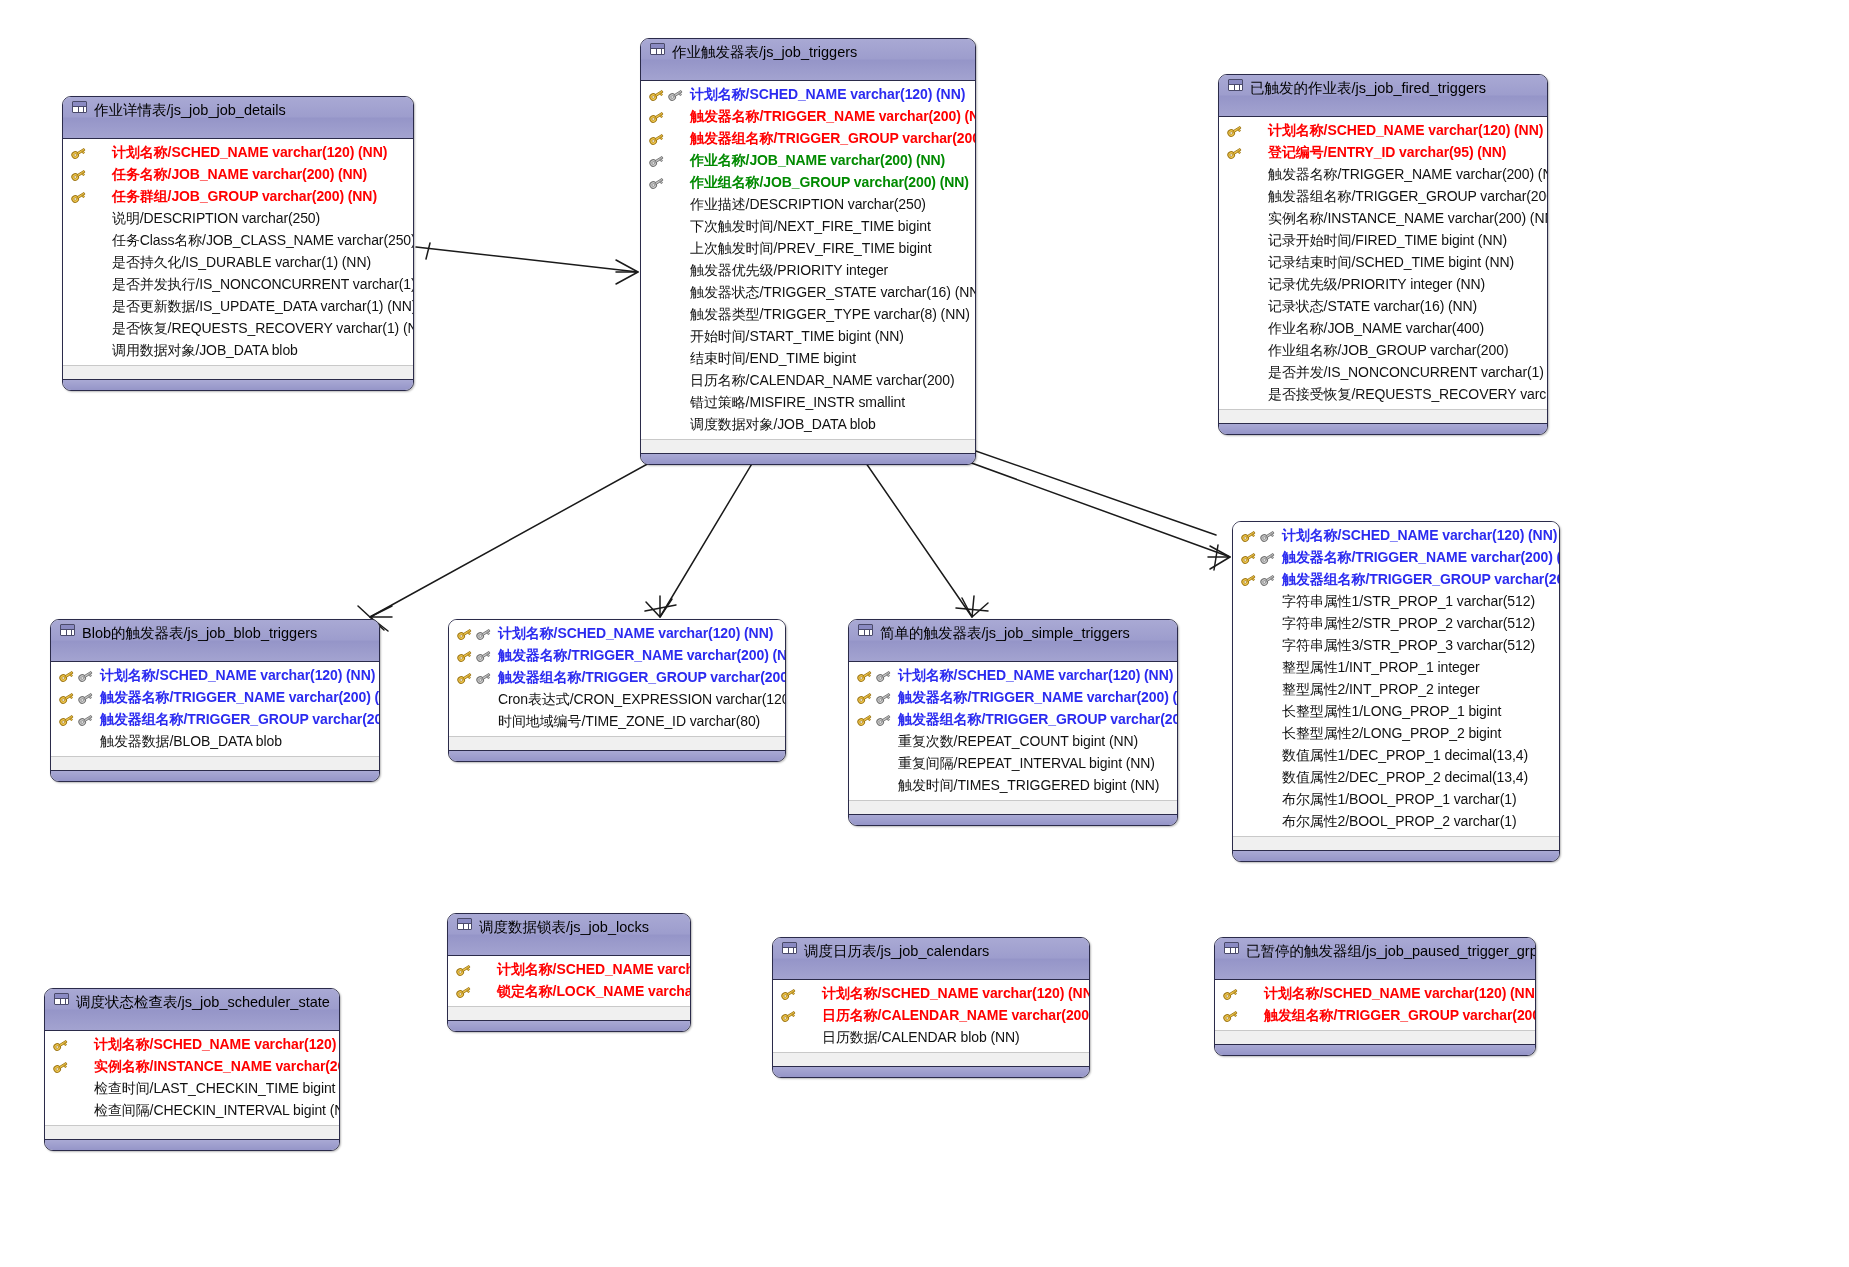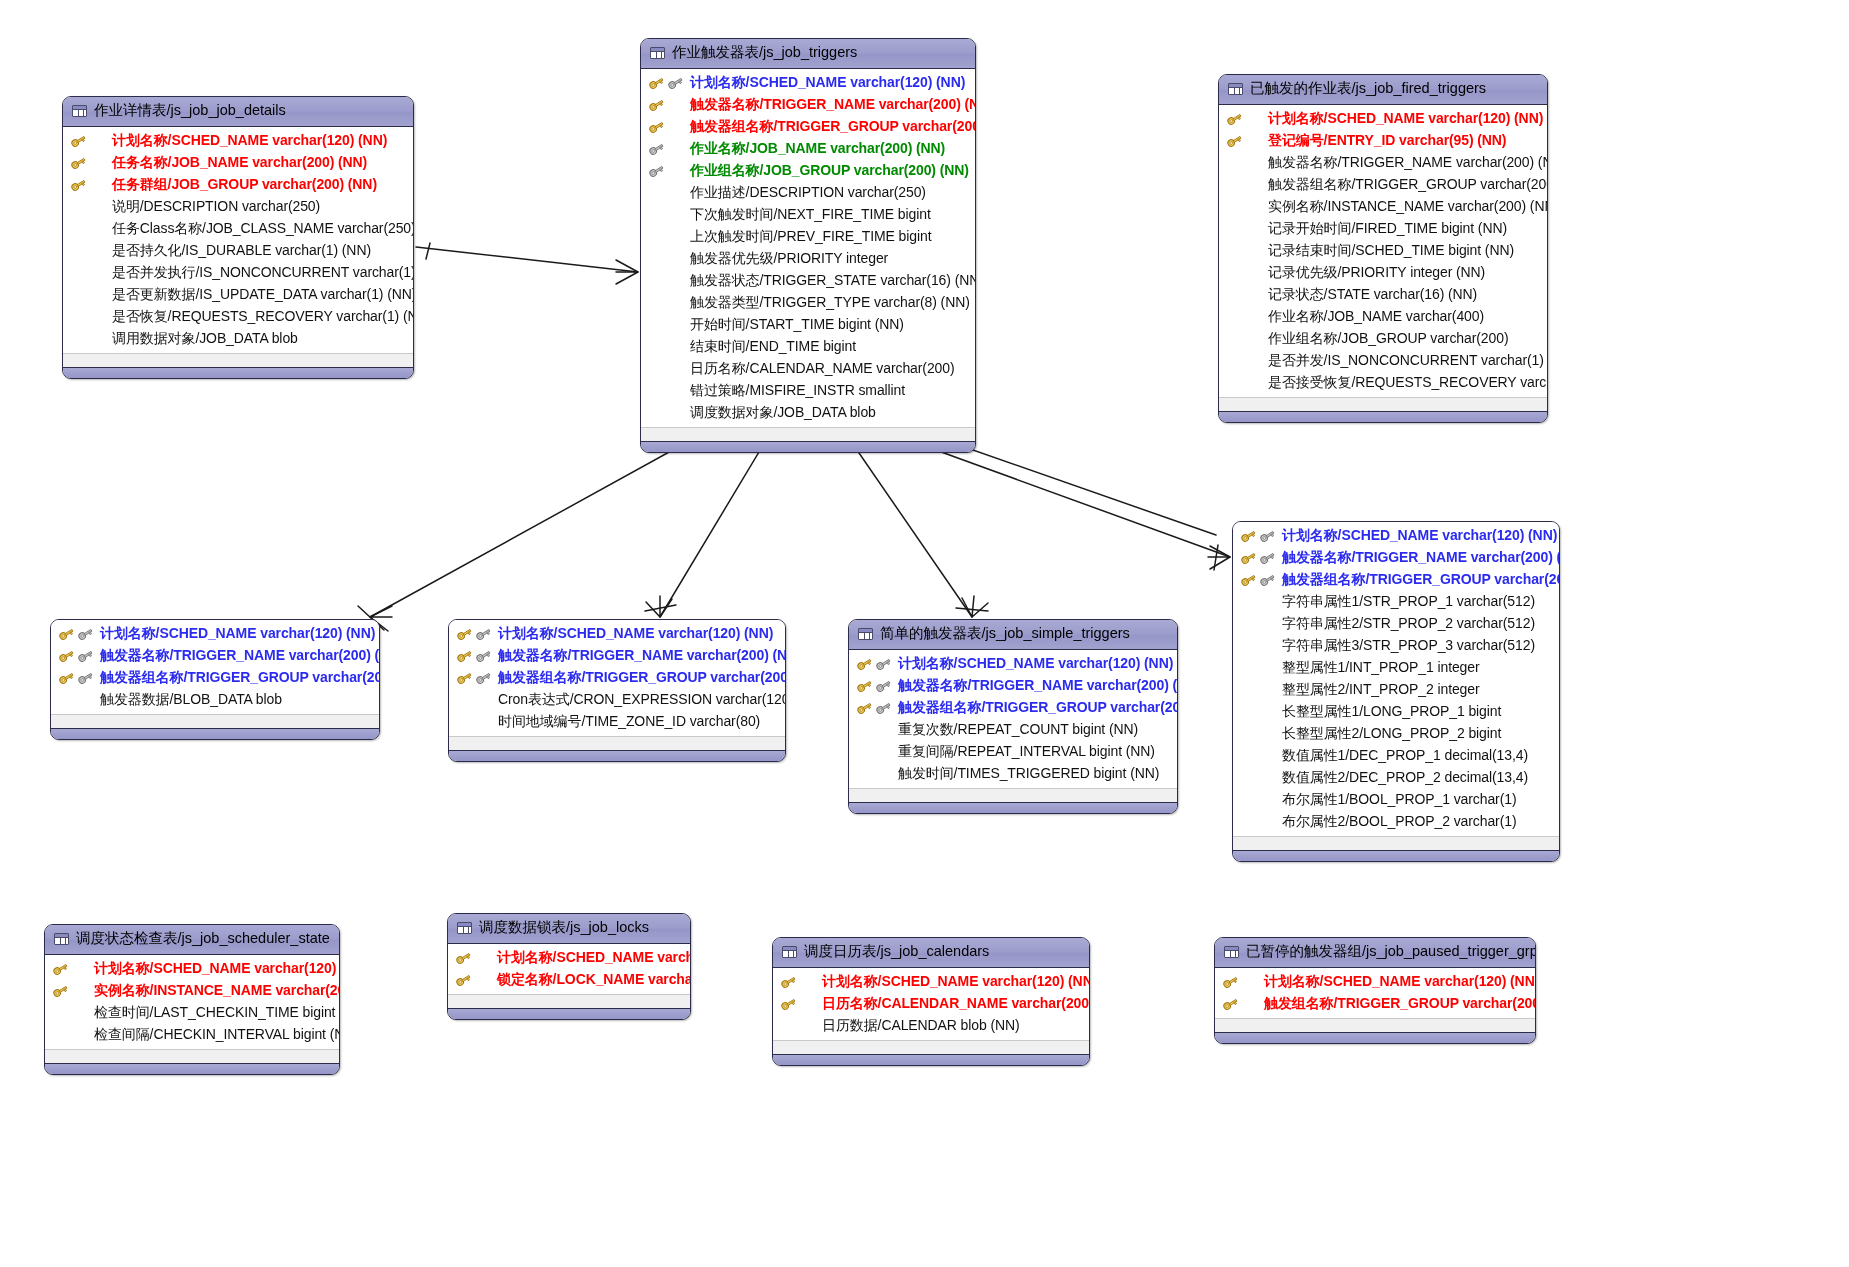--- a/index.html
+++ b/index.html
@@ -26,23 +26,23 @@
     position: absolute;
     z-index: 2;
     background: #ffffff;
     border: 1.6px solid #2b2b4a;
     border-radius: 9px;
     box-shadow: 1px 1px 2px rgba(0,0,0,0.28);
     overflow: hidden;
   }
   .entity-header {
     display: flex;
-    align-items: center;
+    align-items: flex-start;
     gap: 7px;
-    padding: 4px 9px 6px 9px;
+    padding: 4px 9px 18px 9px;
     background: linear-gradient(to bottom, #a9a9d4 0%, #9d9dcd 48%, #9595c8 52%, #a3a3d0 100%);
     border-bottom: 1.4px solid #2b2b4a;
     font-size: 14.5px;
     color: #000000;
     white-space: nowrap;
   }
   .tbl-icon {
     width: 15px; height: 12px;
     flex: 0 0 auto;
     border: 1px solid #4a4a6a;
@@ -586,20 +586,24 @@
         </div>
         <div class="attr">
           <span class="keycol"></span>
           <span class="attr-text t-plain">布尔属性2/BOOL_PROP_2 varchar(1)</span>
         </div>
       </div>
       <div class="entity-footer"></div>
       <div class="entity-foot2"></div>
     </div>
     <div class="entity" style="left: 50px; top: 619px; width: 330px;">
+      <div class="entity-header">
+        <span class="tbl-icon"></span>
+        <span>Blob的触发器表/js_job_blob_triggers</span>
+      </div>
       <div class="entity-body">
         <div class="attr">
           <span class="keycol">
             <span class="key">
               <svg viewBox="0 0 17 14" xmlns="http://www.w3.org/2000/svg">
                 <g transform="rotate(-32 8.5 7)">
                   <circle cx="4.6" cy="7" r="3.3" fill="#f2c84b" stroke="#9c7412" stroke-width="1"></circle>
                   <circle cx="4.6" cy="7" r="1.25" fill="#ffffff" stroke="#9c7412" stroke-width="0.7"></circle>
                   <rect x="7.1" y="6.0" width="8.4" height="2.0" fill="#f2c84b" stroke="#9c7412" stroke-width="0.8"></rect>
                   <rect x="12.1" y="7.6" width="1.6" height="2.4" fill="#f2c84b" stroke="#9c7412" stroke-width="0.7"></rect>
@@ -856,21 +860,21 @@
           <span class="attr-text t-plain">重复间隔/REPEAT_INTERVAL bigint (NN)</span>
         </div>
         <div class="attr">
           <span class="keycol"></span>
           <span class="attr-text t-plain">触发时间/TIMES_TRIGGERED bigint (NN)</span>
         </div>
       </div>
       <div class="entity-footer"></div>
       <div class="entity-foot2"></div>
     </div>
-    <div class="entity" style="left: 44px; top: 924px; width: 296px;">
+    <div class="entity" style="left: 44px; top: 988px; width: 296px;">
       <div class="entity-header">
         <span class="tbl-icon"></span>
         <span>调度状态检查表/js_job_scheduler_state</span>
       </div>
       <div class="entity-body">
         <div class="attr">
           <span class="keycol">
             <span class="key">
               <svg viewBox="0 0 17 14" xmlns="http://www.w3.org/2000/svg">
                 <g transform="rotate(-32 8.5 7)">

